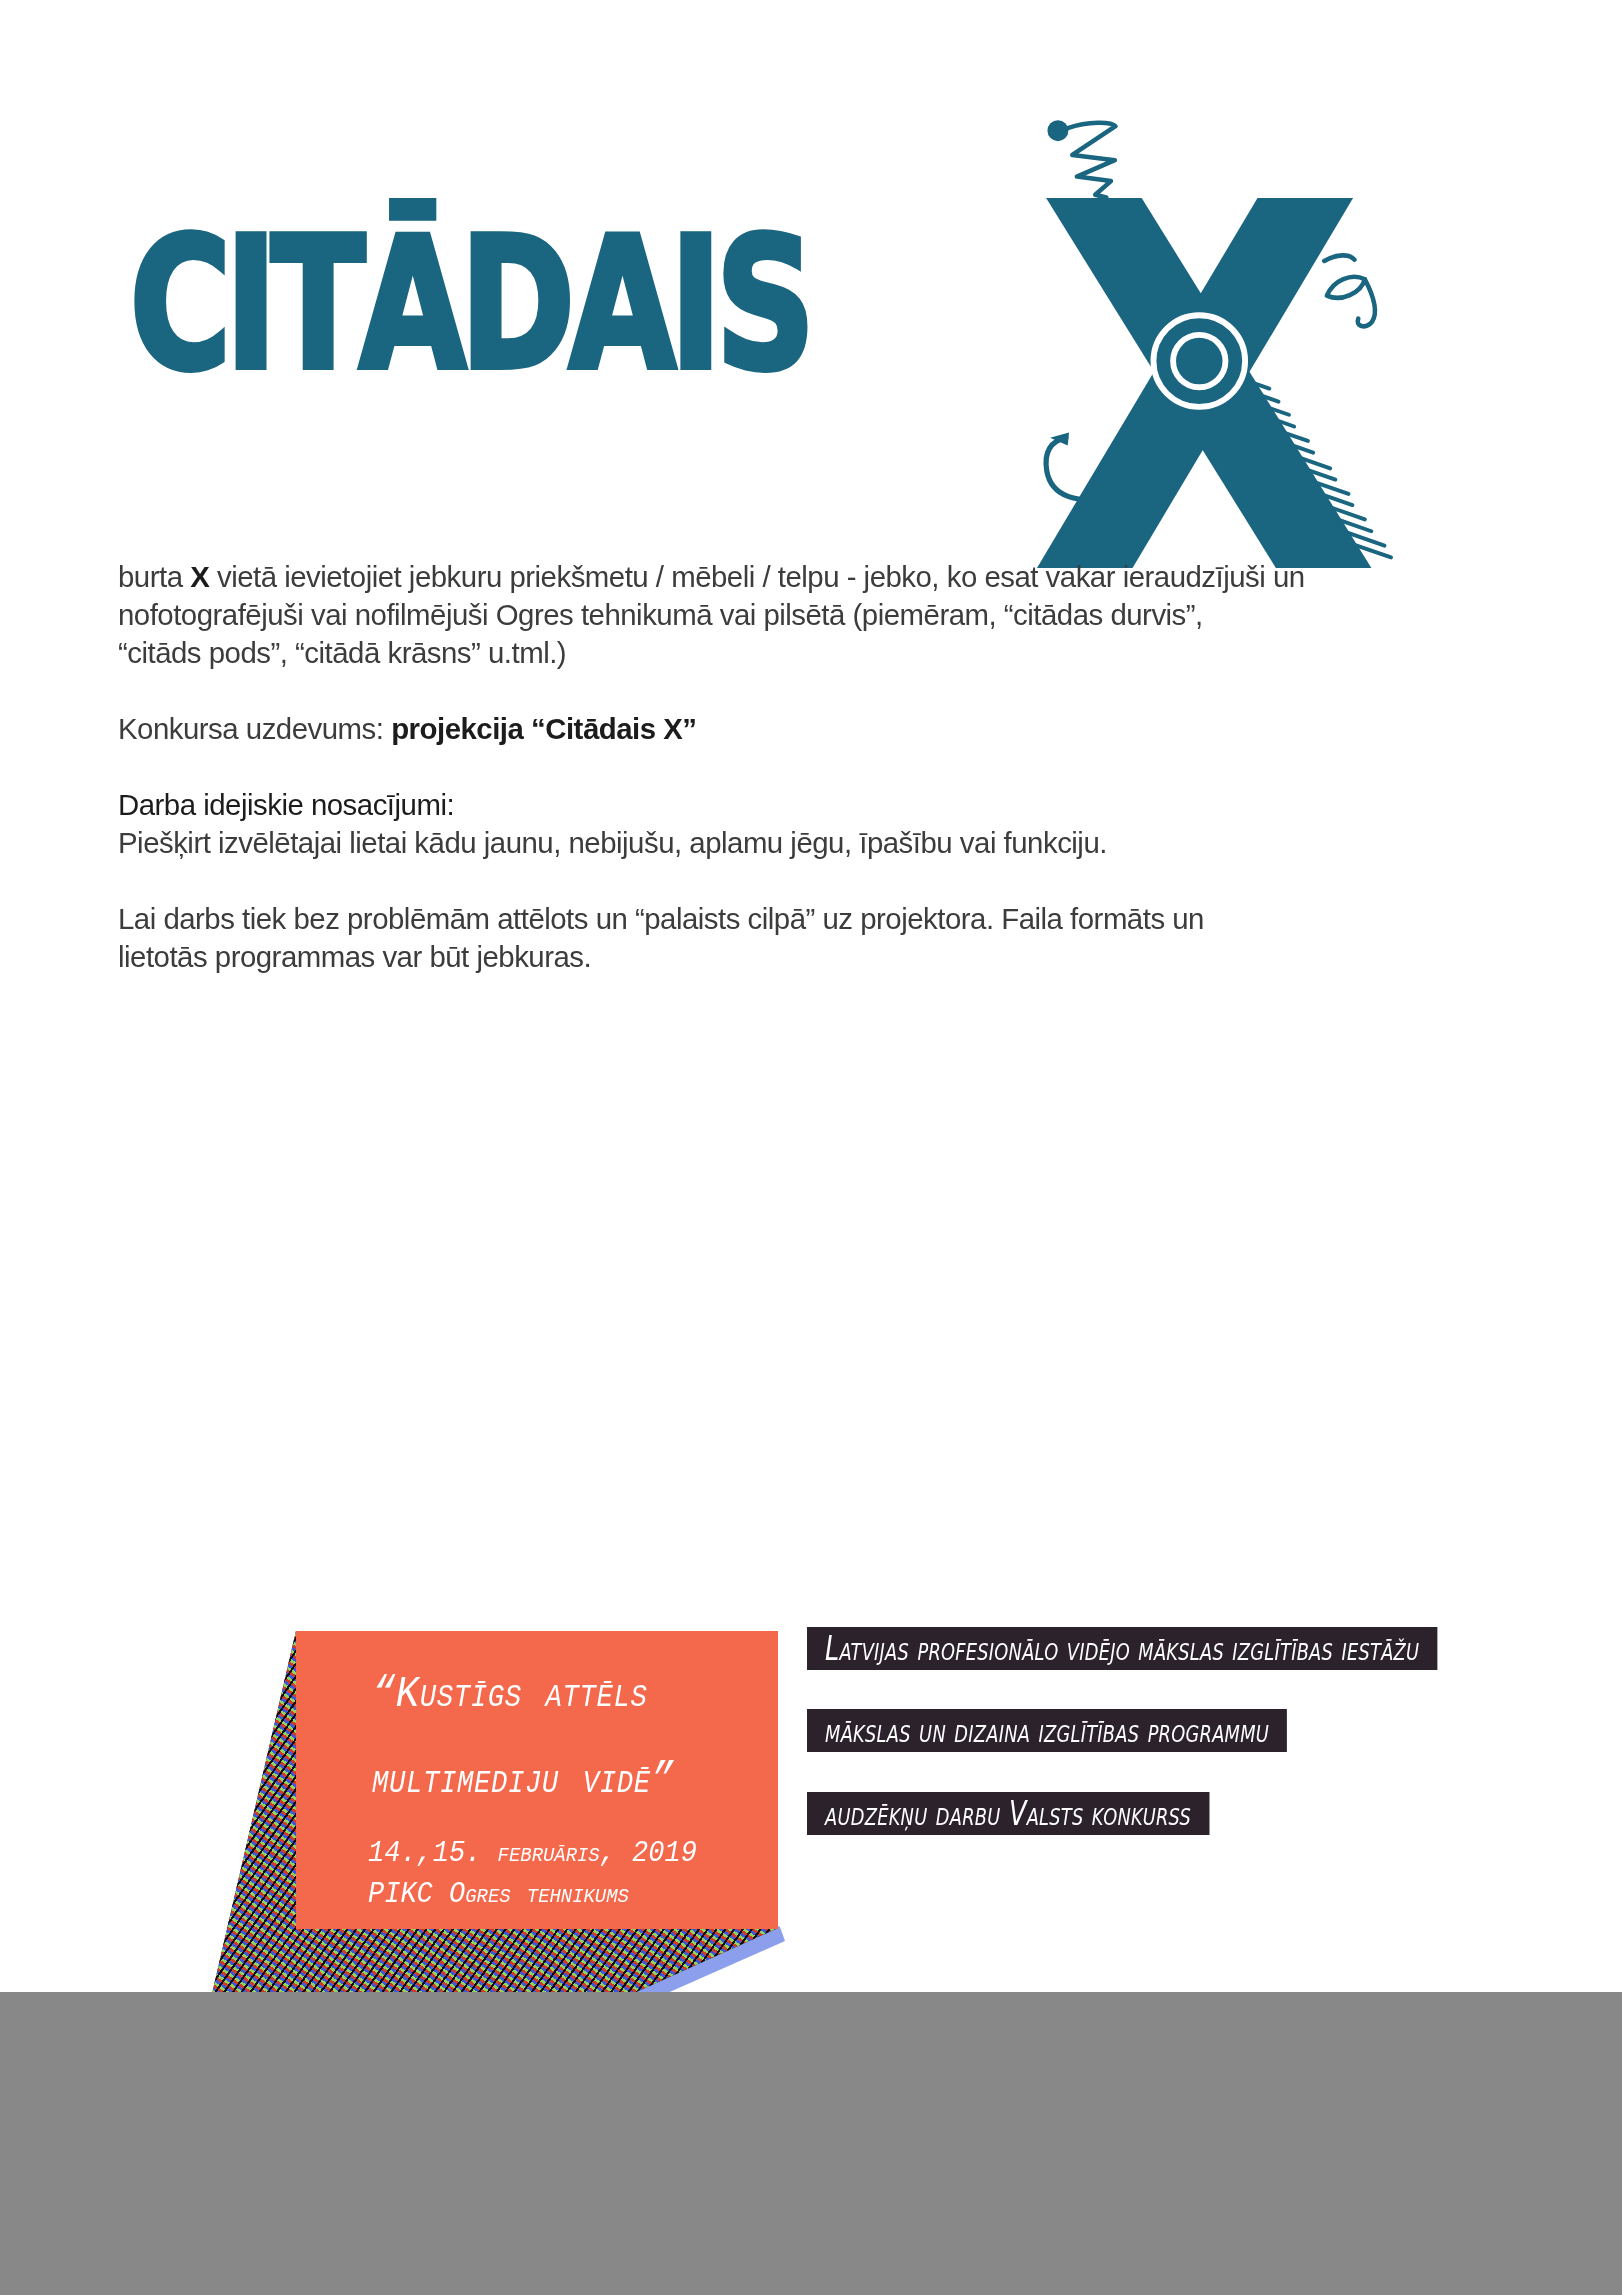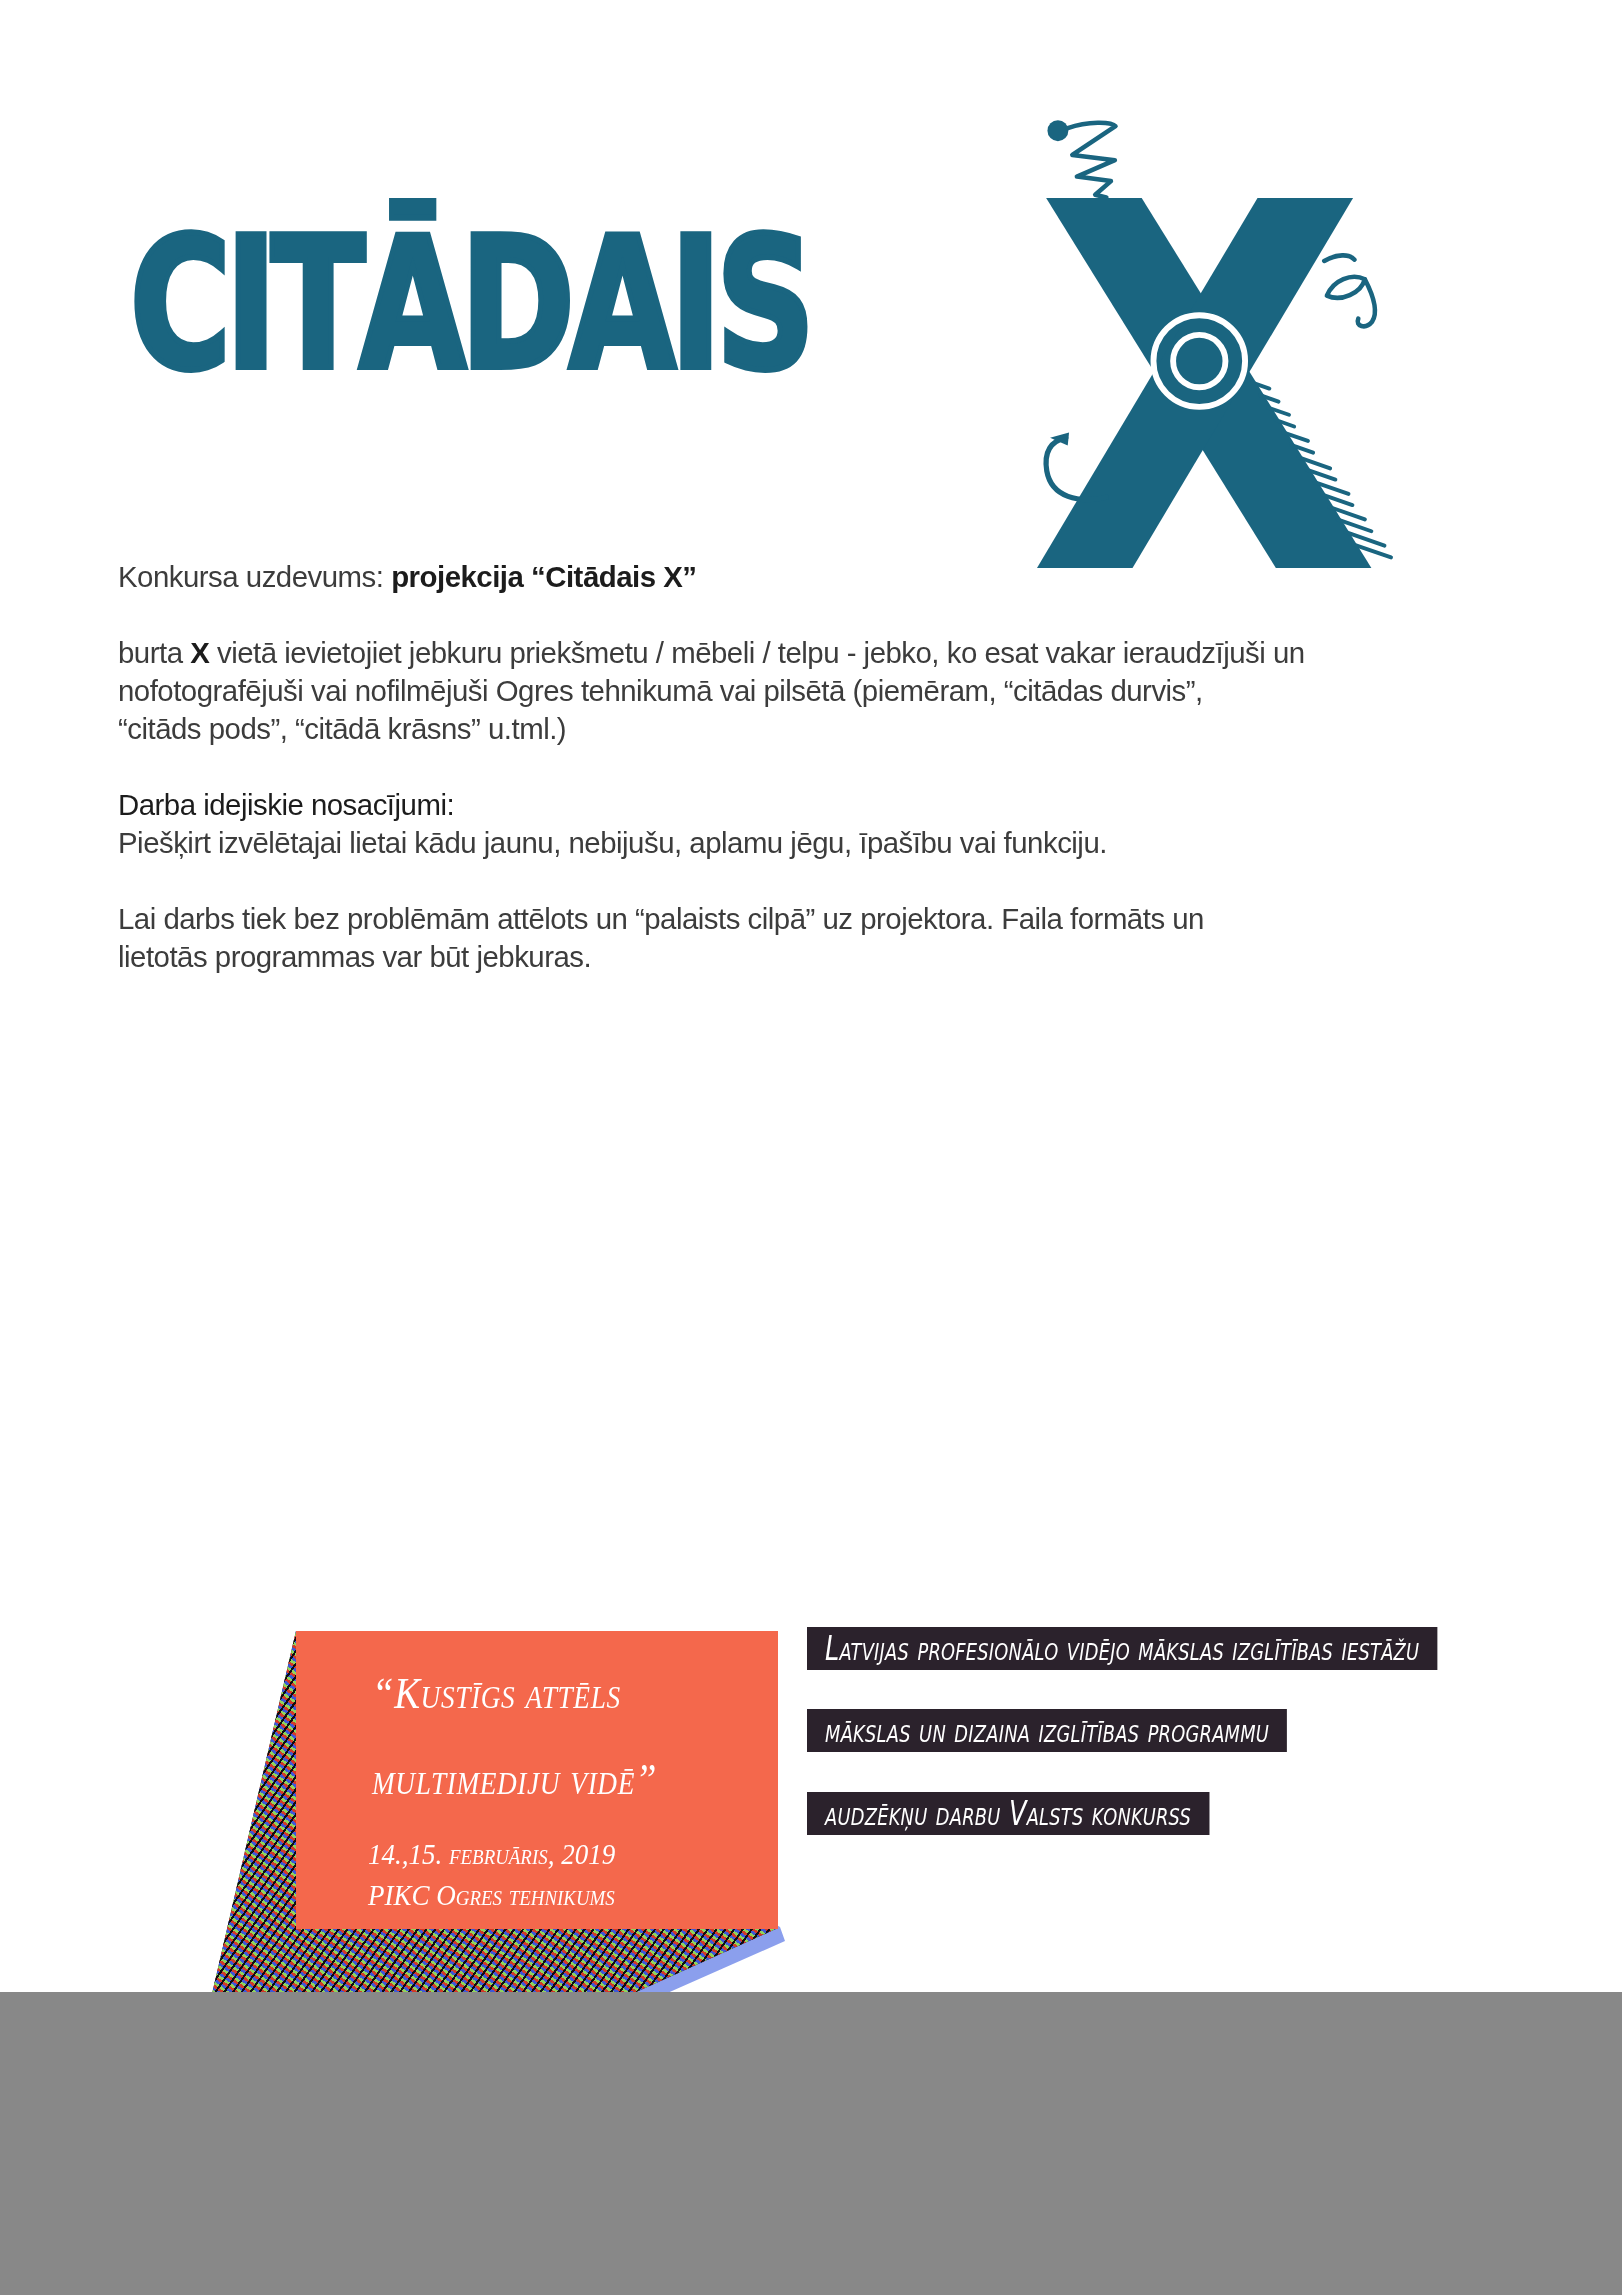--- a/index.html
+++ b/index.html
@@ -35,21 +35,21 @@
   .beam-blue{position:absolute;inset:0;background:var(--beam-blue);opacity:.88;
     clip-path:polygon(304px 1649px,780px 1927px,785px 1941px,283px 2163px,156px 2210px,188px 2089px);}
   .beam-moire{position:absolute;inset:0;background-color:#0c0d12;
     background-image:
       repeating-linear-gradient(-55deg, rgba(8,8,14,.95) 0 2px, rgba(8,8,14,0) 2px 7.2px),
       repeating-linear-gradient(35deg, #d23a28 0 2.6px, #8fd45c 2.6px 5.2px, #3f57d6 5.2px 7.9px);
     clip-path:polygon(296px 1631px,778px 1631px,778px 1928px,275px 2155px,190px 2089px);}
 
   
   .event-box{position:absolute;left:296px;top:1631px;width:482px;height:298px;background:var(--orange);
-    color:var(--white);font-family:Liberation Serif, serif;font-stretch:condensed;font-style:italic;}
+    color:var(--white);font-family:Liberation Mono, monospace;font-stretch:condensed;font-style:italic;}
   .event-quote{position:absolute;left:76px;top:19.6px;font-size:44px;line-height:86px;
     font-variant:small-caps;white-space:pre-line;letter-spacing:0.7px;
     transform:scaleX(.88);transform-origin:left top;}
   .event-meta{position:absolute;left:72px;top:202px;font-size:30px;line-height:41px;
     font-variant:small-caps;transform:scaleX(.9);transform-origin:left top;white-space:nowrap;}
 
   
   .badge{position:absolute;left:807px;height:43px;line-height:44px;background:var(--badge-bg);
     color:var(--white);padding:0 21px;white-space:nowrap;
     font-family:"DejaVu Sans",sans-serif;font-stretch:condensed;font-style:italic;
@@ -100,24 +100,24 @@
       <line x1="2008" y1="737" x2="2060" y2="755"></line>
       <line x1="2020" y1="756" x2="2066" y2="772"></line>
       <line x1="2031" y1="775" x2="2085" y2="794"></line>
       <line x1="2043" y1="794" x2="2095" y2="812"></line>
       <line x1="2055" y1="813" x2="2115" y2="834"></line>
       <line x1="2067" y1="832" x2="2125" y2="852"></line>
     </g>
   </svg>
 
   <div class="content">
-    <p><span>Konkursa uzdevums: </span><b>projekcija “Citādais X”</b></p>
     <p><span>burta </span><b>X</b><span> vietā ievietojiet jebkuru priekšmetu / mēbeli / telpu - jebko, ko esat vakar ieraudzījuši un
 nofotografējuši vai nofilmējuši Ogres tehnikumā vai pilsētā (piemēram, “citādas durvis”,
 “citāds pods”, “citādā krāsns” u.tml.)</span></p>
+    <p><span>Konkursa uzdevums: </span><b>projekcija “Citādais X”</b></p>
 
     <p class="h">Darba idejiskie nosacījumi:</p>
     <p>Piešķirt izvēlētajai lietai kādu jaunu, nebijušu, aplamu jēgu, īpašību vai funkciju.</p>
 
 
     <p>Lai darbs tiek bez problēmām attēlots un “palaists cilpā” uz projektora. Faila formāts un
 lietotās programmas var būt jebkuras.</p>
 
   </div>
 

